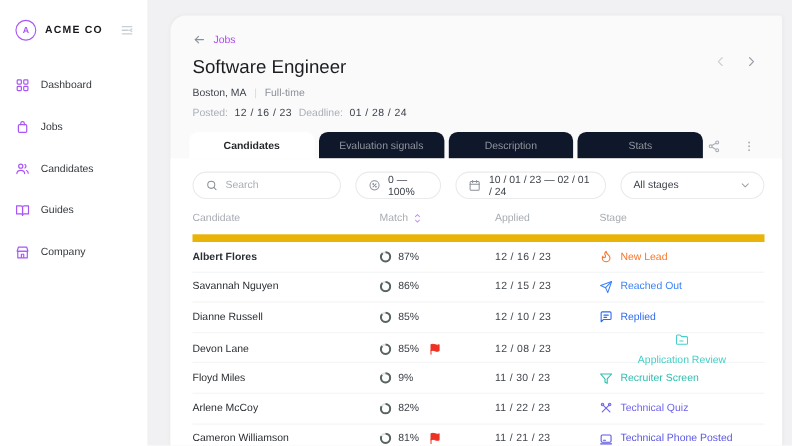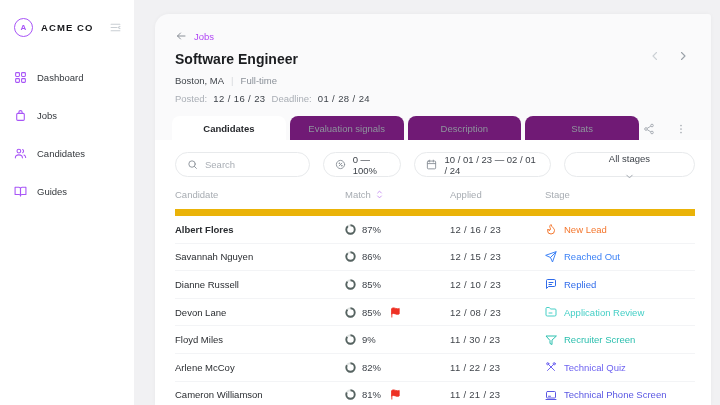--- a/index.html
+++ b/index.html
@@ -20,52 +20,52 @@
 
   
   .main { position:absolute; left:134px; top:0; right:0; bottom:0; background:#F1F1F3; }
   .card { position:absolute; left:21px; top:14px; right:9px; bottom:0; background:#FAFAFB;
     border-radius:14px 3px 0 0; box-shadow:0 0 4px rgba(0,0,0,.04); display:flex; flex-direction:column; }
 
   .card-header { padding:16px 16px 0 20px; position:relative; }
   .breadcrumb { display:flex; align-items:center; gap:7px; cursor:pointer; }
   .breadcrumb .back { color:#8A9098; display:flex; }
   .breadcrumb .crumb { font-size:9.5px; color:#B046F5; font-weight:500; }
-  .job-title { margin-top:9px; font-size:14px; font-weight:bold; color:#1B1D20; }
+  .job-title { margin-top:9px; font-size:17px; font-weight:normal; color:#1B1D20; }
   .meta-row { margin-top:8px; font-size:9.5px; display:flex; align-items:center; gap:7px; }
   .meta-row .loc { color:#40454B; }
   .meta-row .sep { color:#D6D9DC; }
   .meta-row .typ { color:#8A9098; }
   .posted-row { margin-top:7px; font-size:9.5px; display:flex; gap:6px; align-items:center; }
   .posted-row .lab { color:#A9AEB5; }
   .posted-row .val { color:#3E434A; letter-spacing:.4px; }
   .pager { position:absolute; right:22px; top:36px; display:flex; gap:16px; }
   .pager .pg { display:flex; cursor:pointer; }
   .pg.prev { color:#CBD0D5; } .pg.next { color:#9AA1A9; }
 
   
   .tabs-row { display:flex; align-items:flex-end; padding:12px 16px 0 17px; gap:4px; }
   .tab { width:116px; height:24px; display:flex; align-items:center; justify-content:center;
     font-size:9.5px; border-radius:8px 8px 0 0; cursor:pointer; }
   .tab.active { background:#fff; color:#26282C; font-weight:bold; }
-  .tab.inactive { background:#701a75; color:#8E959D; }
+  .tab.inactive { background:#0f172a; color:#8E959D; }
   .tab-tools { margin-left:auto; display:flex; align-items:center; gap:20px; padding-bottom:5px; padding-right:8px; }
   .tab-tools .tool { color:#A9AEB5; display:flex; cursor:pointer; }
 
   
   .content { background:#fff; flex:1; padding:12px 16px 0 20px; overflow:hidden; }
   .filters { display:flex; align-items:center; gap:13px; }
   .pill { height:25px; border:1px solid #E8EAEC; border-radius:13px; background:#fff;
     display:flex; align-items:center; gap:7px; padding:0 11px; font-size:9.5px; color:#3E434A; cursor:pointer; }
   .search-pill { width:150px; cursor:text; }
   .search-pill input { border:none; outline:none; width:100%; font-size:9.5px; color:#3E434A;
     font-family:"Liberation Sans", sans-serif; background:transparent; }
   .search-pill input::placeholder { color:#A9AEB5; }
   .pill .picon { color:#8A9098; display:flex; flex:0 0 auto; }
-  .stage-select { margin-left:auto; width:146px; justify-content:space-between;flex-direction:column; }
+  .stage-select { margin-left:auto; width:146px; justify-content:space-between; }
   .stage-select .chev { color:#9AA1A9; display:flex; }
 
   .thead { display:grid; grid-template-columns:170px 105px 95px 1fr; margin-top:12px;
     font-size:9.5px; color:#A7ACB2; padding-bottom:9px; border-bottom:7px solid #eab308; }
   .th { display:flex; align-items:center; gap:4px; }
   .sort-icon { color:#C792F2; display:flex; cursor:pointer; }
 
   .trow { display:grid; grid-template-columns:170px 105px 95px 1fr; align-items:center;
     height:27.6px; border-bottom:1px solid #F3F4F6; font-size:9.5px; cursor:pointer; }
   .trow:last-child { border-bottom:none; }
@@ -124,20 +124,29 @@
         </svg>
       <span class="lbl">Candidates</span>
     </div>
     <div class="menu-item">
       <svg width="13" height="13" viewBox="0 0 24 24" fill="none" stroke="currentColor" stroke-width="2" stroke-linejoin="round">
           <path d="M2 4h7a3 3 0 0 1 3 3v13a2.5 2.5 0 0 0-2.5-2.5H2z"></path>
           <path d="M22 4h-7a3 3 0 0 0-3 3v13a2.5 2.5 0 0 1 2.5-2.5H22z"></path>
         </svg>
       <span class="lbl">Guides</span>
     </div>
+    <div class="menu-item">
+      <svg width="13" height="13" viewBox="0 0 24 24" fill="none" stroke="currentColor" stroke-width="2" stroke-linejoin="round">
+          <path d="M4 10v11h16V10"></path>
+          <path d="M3 10 5 3h14l2 7z"></path>
+          <path d="M3 10h18"></path>
+          <path d="M10 21v-6h4v6"></path>
+        </svg>
+      <span class="lbl">Company</span>
+    </div>
   </div>
 </nav>
 
 <div class="main">
   <div class="card">
 
     <div class="card-header">
       <div class="breadcrumb">
         <span class="back">
           <svg width="12" height="12" viewBox="0 0 24 24" fill="none" stroke="currentColor" stroke-width="2" stroke-linecap="round" stroke-linejoin="round">
@@ -329,21 +338,21 @@
             </svg>
           <span>85%</span>
           <span class="flag">
             <svg width="11" height="11" viewBox="0 0 24 24" fill="currentColor" stroke="currentColor" stroke-width="2" stroke-linecap="round" stroke-linejoin="round">
                 <path d="M4 15s1-1 4-1 5 2 8 2 4-1 4-1V3s-1 1-4 1-5-2-8-2-4 1-4 1z"></path>
                 <line x1="4" y1="22" x2="4" y2="15"></line>
               </svg>
           </span>
         </div>
         <div class="capplied">12 / 08 / 23</div>
-        <div class="cstage" style="color: rgb(69, 207, 198);">
+        <div class="cstage" style="color: rgb(69, 207, 198); flex-direction: column;">
           <span class="sicon">
             <svg width="12" height="12" viewBox="0 0 24 24" fill="none" stroke="currentColor" stroke-width="2" stroke-linecap="round" stroke-linejoin="round">
                 <path d="M20 20a2 2 0 0 0 2-2V8a2 2 0 0 0-2-2h-7.9a2 2 0 0 1-1.69-.9L9.6 3.9A2 2 0 0 0 7.93 3H4a2 2 0 0 0-2 2v13a2 2 0 0 0 2 2Z"></path>
                 <path d="M8 14h6"></path>
               </svg>
           </span>
           <span>Application Review</span>
         </div>
       </div>
 
@@ -407,21 +416,21 @@
         </div>
         <div class="capplied">11 / 21 / 23</div>
         <div class="cstage" style="color: rgb(90, 87, 227);">
           <span class="sicon">
             <svg width="12" height="12" viewBox="0 0 24 24" fill="none" stroke="currentColor" stroke-width="2" stroke-linecap="round" stroke-linejoin="round">
                 <rect x="3" y="5" width="18" height="13" rx="2"></rect>
                 <path d="M7 14.5h4"></path>
                 <path d="M2 21h20"></path>
               </svg>
           </span>
-          <span>Technical Phone Screen</span>
+          <span>Technical Phone Posted</span>
         </div>
       </div>
 
       <div class="trow">
         
         
         
         
       </div>
 

